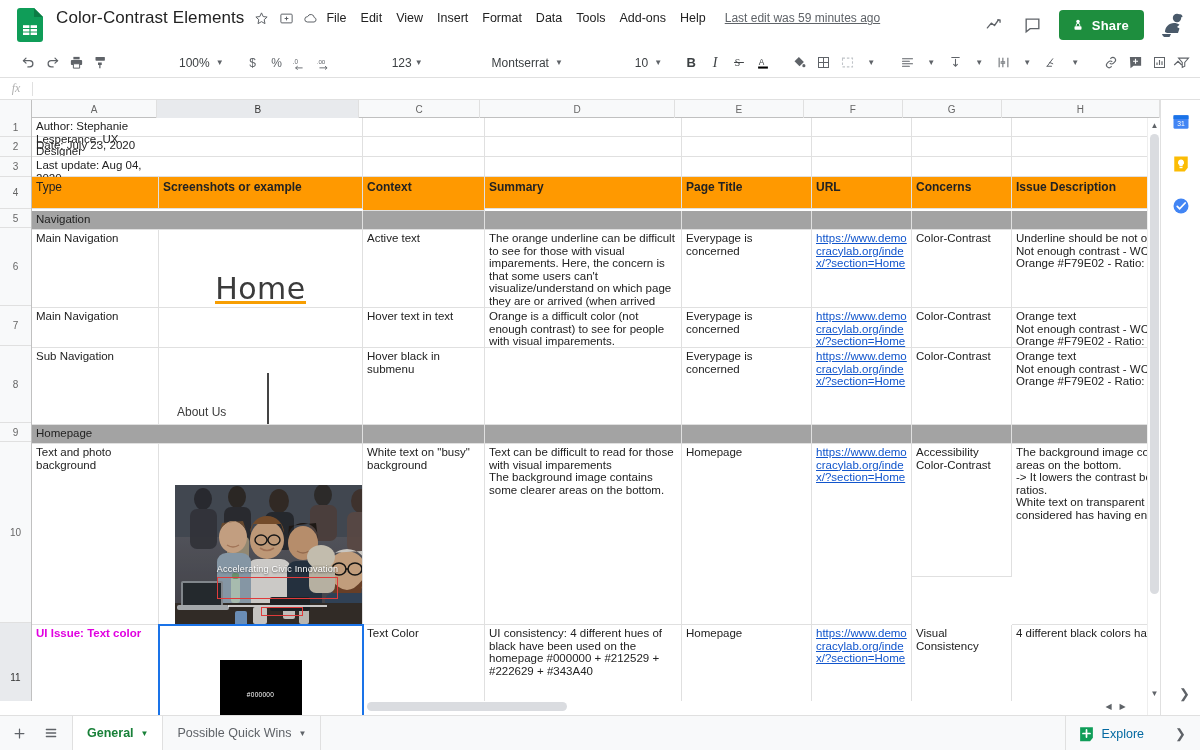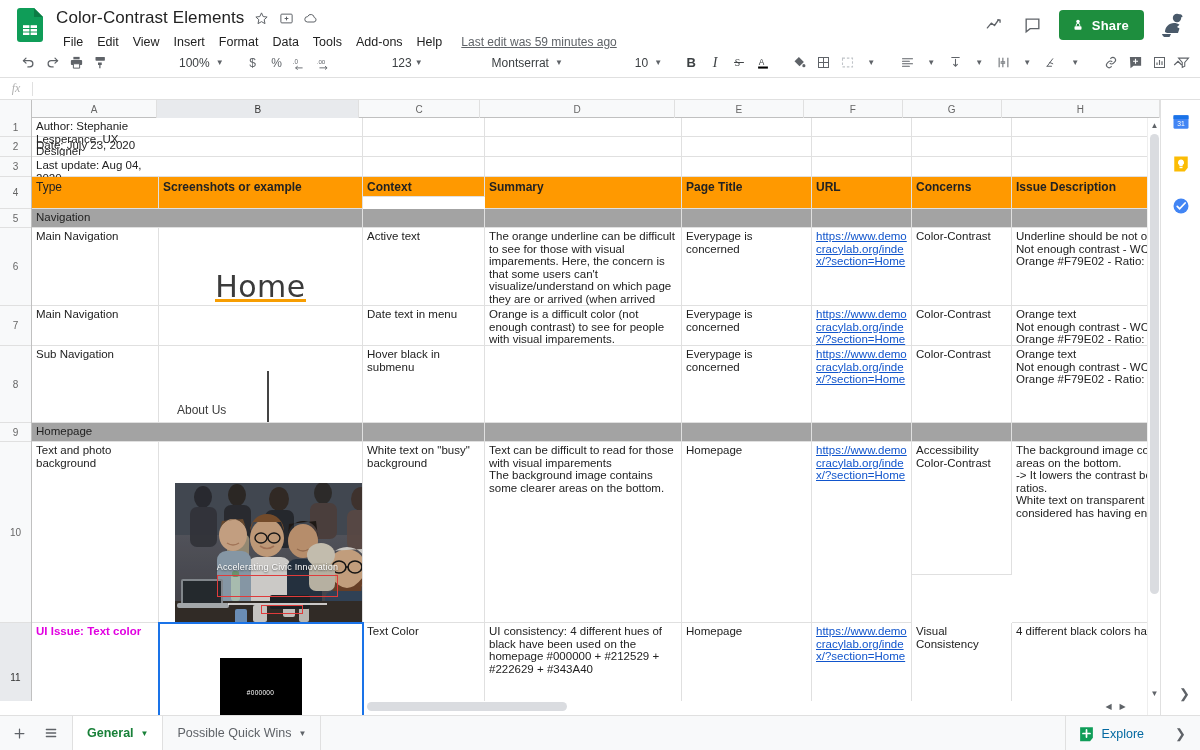--- a/index.html
+++ b/index.html
@@ -10,21 +10,21 @@
     font-family: "Liberation Sans", sans-serif;
     background: #fff;
     -webkit-font-smoothing: antialiased;
   }
   .app { width: 1200px; height: 750px; position: relative; display: flex; flex-direction: column; }
 
   
   .titlebar { height: 48px; display: flex; align-items: flex-start; padding: 6px 10px 0 10px; position: relative; flex: none; }
   .doc-logo { width: 32px; height: 36px; margin: 2px 6px 0 4px; display:flex; align-items:flex-start; justify-content:center; }
   .doc-logo svg { display:block; }
-  .title-block { display: flex; flex-direction: column; margin-left: 4px; }
+  .title-block { display: flex; margin-left: 4px; }
   .title-row { display: flex; align-items: center; gap: 9px; height: 24px; }
   .doc-title { font-size: 17px; color: #222; letter-spacing: .1px; white-space: nowrap; }
   .title-icon { width: 16px; height: 16px; color: #5f6368; display: inline-flex; align-items: center; justify-content: center; cursor: pointer; }
   .title-icon svg { display:block; }
   .menu-row { display: flex; align-items: center; gap: 0; height: 22px; margin-top: 1px; }
   .menu-item { font-size: 12.5px; color: #222; padding: 2px 7px; border-radius: 3px; cursor: pointer; white-space: nowrap; }
   .last-edit { font-size: 12px; color: #5f6368; margin-left: 12px; text-decoration: underline; cursor: pointer; white-space: nowrap; }
 
   .titlebar-right { position: absolute; right: 12px; top: 10px; display: flex; align-items: center; gap: 14px; }
   .tb-icon { width: 24px; height: 24px; color: #5f6368; display:flex; align-items:center; justify-content:center; cursor: pointer; }
@@ -480,21 +480,21 @@
             <div class="cell" style="width:197px;height:20px"></div>
             <div class="cell" style="width:130px;height:20px"></div>
             <div class="cell" style="width:100px;height:20px"></div>
             <div class="cell" style="width:100px;height:20px"></div>
             <div class="cell" style="width:160px;height:20px"></div>
           </div>
 
           <div class="grow">
             <div class="cell hdr light" style="width:127px;height:32px">Type</div>
             <div class="cell hdr" style="width:204px;height:32px">Screenshots or example</div>
-            <div class="cell hdr" style="width:122px;height:20px">Context</div>
+            <div class="cell hdr" style="width:122px;height:34px">Context</div>
             <div class="cell hdr" style="width:197px;height:32px">Summary</div>
             <div class="cell hdr" style="width:130px;height:32px">Page Title</div>
             <div class="cell hdr" style="width:100px;height:32px">URL</div>
             <div class="cell hdr" style="width:100px;height:32px">Concerns</div>
             <div class="cell hdr" style="width:160px;height:32px">Issue Description</div>
           </div>
 
           <div class="grow">
             <div class="cell section" style="width:127px;height:19px;border-right:none">Navigation</div>
             <div class="cell section" style="width:204px;height:19px"></div>
@@ -524,21 +524,21 @@
           </div>
 
           <div class="grow">
             <div class="cell" style="width:127px;height:40px">Main Navigation</div>
             <div class="cell" style="width:204px;height:40px;padding:0">
               <div class="projects-demo">
                 <span class="projects-word">Projects</span>
                 <span class="proj-caret">▼</span>
               </div>
             </div>
-            <div class="cell" style="width:122px;height:40px">Date text in menu</div>
+            <div class="cell" style="width:122px;height:40px">Hover text in text</div>
             <div class="cell" style="width:197px;height:40px">Orange is a difficult color (not enough contrast) to see for people with visual imparements.</div>
             <div class="cell" style="width:130px;height:40px">Everypage is concerned</div>
             <div class="cell link" style="width:100px;height:40px"><a>https://www.democracylab.org/index/?section=Home</a></div>
             <div class="cell" style="width:100px;height:40px">Color-Contrast</div>
             <div class="cell" style="width:160px;height:40px;white-space:pre">Orange text
 Not enough contrast - WCAG
 Orange #F79E02 - Ratio: 2.13</div>
           </div>
 
           <div class="grow">

